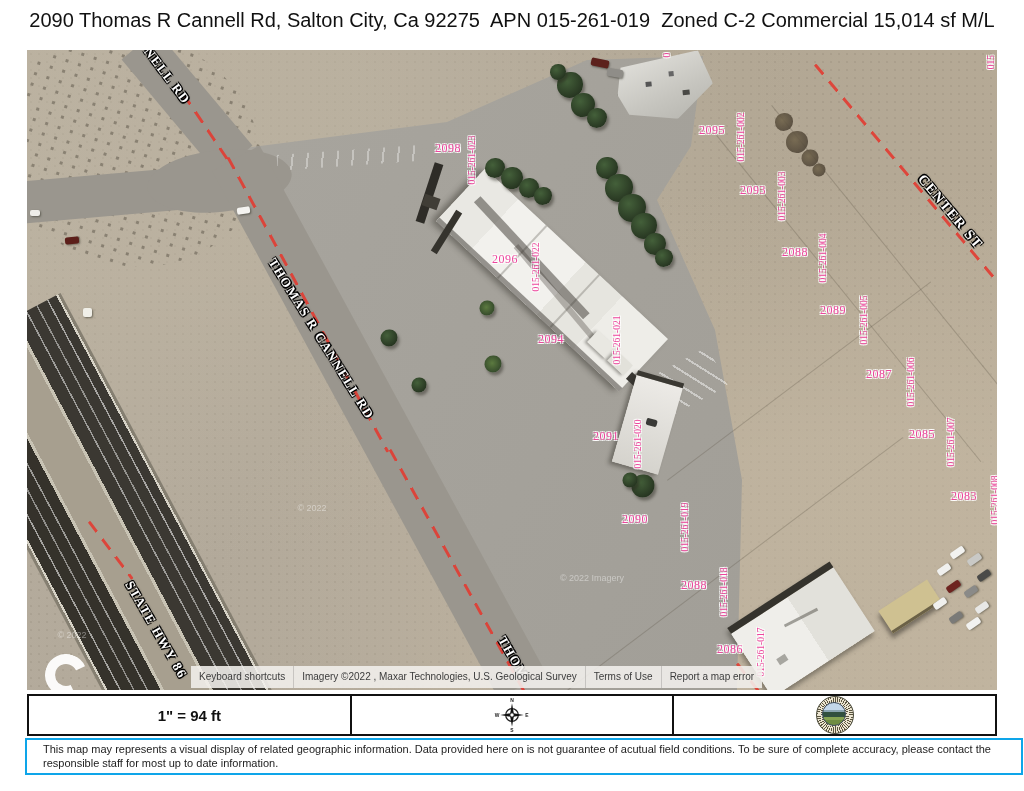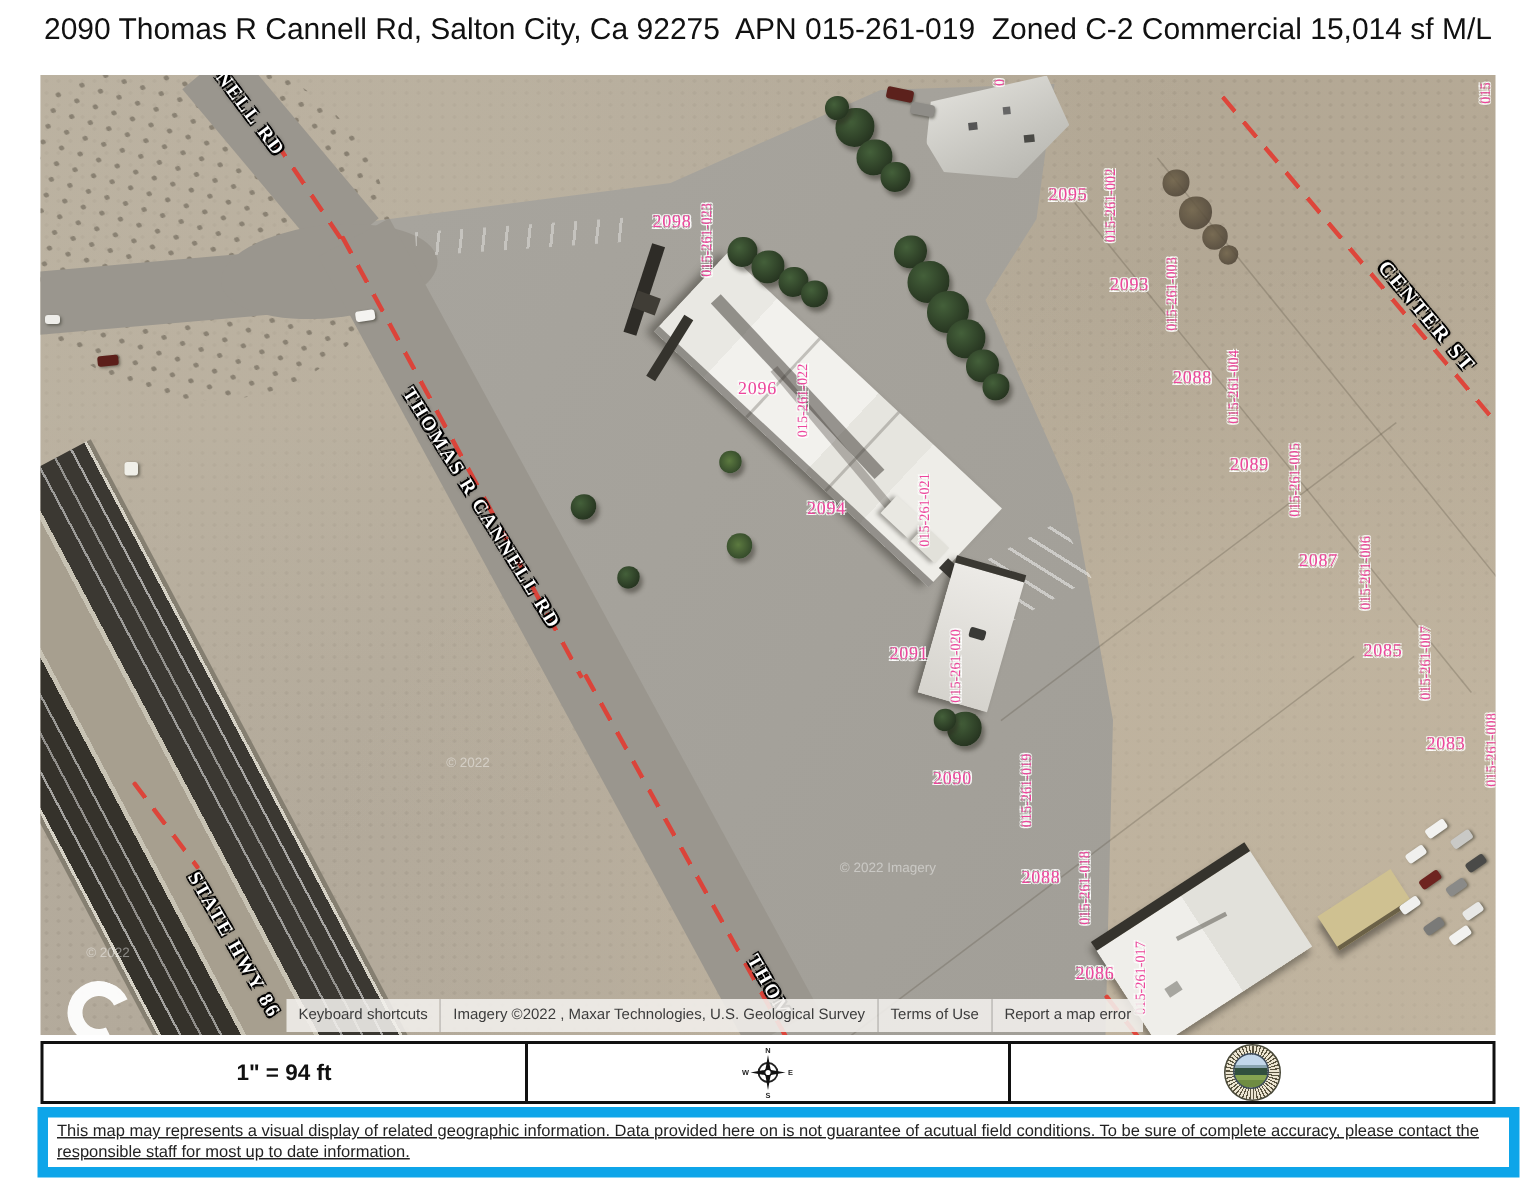--- a/index.html
+++ b/index.html
@@ -49,22 +49,22 @@
 
   
   .foot-table{position:absolute;left:27px;top:694px;width:970px;height:42px;display:flex;border:2px solid #111;background:#fff;box-sizing:border-box;}
   .foot-cell{flex:1;display:flex;align-items:center;justify-content:center;border-right:2px solid #111;font-weight:bold;font-size:15px;color:#111;}
   .foot-cell:last-child{border-right:none;}
   .seal{width:36px;height:36px;border-radius:50%;border:1px solid #4a4a3a;position:relative;
       background:repeating-conic-gradient(#5a543f 0 3deg,#ede6d2 3deg 8deg);}
   .seal .inner{position:absolute;left:5px;top:5px;width:24px;height:24px;border-radius:50%;border:1px solid #3c4a5a;box-sizing:border-box;
       background:linear-gradient(180deg,#c3d7ea 0 32%,#8aa4b0 32% 42%,#32503e 42% 62%,#86a351 62% 78%,#6f8c42 78% 100%);}
 
-  .disclaimer{position:absolute;left:25px;top:738px;width:962px;border:7px solid #0ea5e9;padding:2px 6px;box-sizing:content-box;
-      font-size:11px;line-height:1.3;color:#222;text-decoration:underline;}
+  .disclaimer{position:absolute;left:25px;top:738px;width:962px;border:2px solid #0ea5e9;padding:2px 16px;box-sizing:content-box;
+      font-size:11px;line-height:1.3;color:#222;}
 </style>
 </head>
 <body>
 
 <div class="page">
 
   <div class="title">2090 Thomas R Cannell Rd, Salton City, Ca 92275  APN 015-261-019  Zoned C-2 Commercial 15,014 sf M/L</div>
 
   <div id="map">
 

